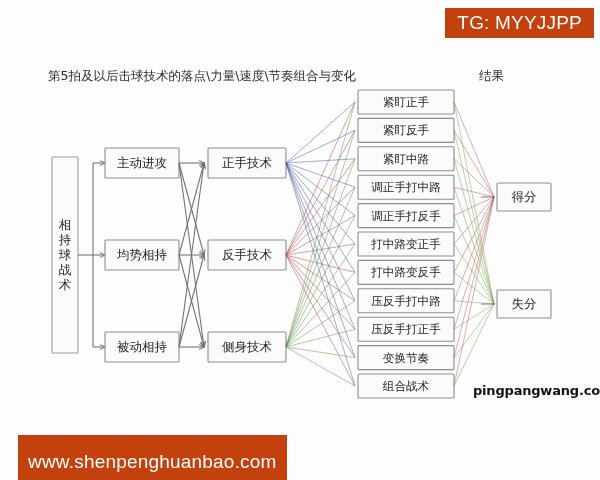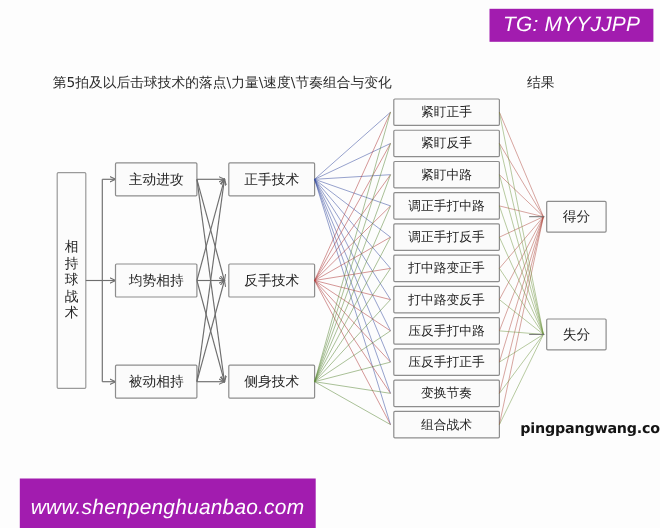--- a/index.html
+++ b/index.html
@@ -6,22 +6,22 @@
   body{
     width:600px;height:480px;
     background:#fdfdfd;
     font-family:"DejaVu Sans","Liberation Sans",sans-serif;
     overflow:hidden;
     position:relative;
   }
   #stage{position:absolute;left:0;top:0;width:600px;height:480px;}
   svg#diagram{position:absolute;left:0;top:0;width:600px;height:480px;}
 
-  .wm{position:absolute;color:#ffffff;background:#a21caf;
-      font-family:"Liberation Sans",sans-serif;font-style:italic;}
+  .wm{position:absolute;color:#ffffff;background:#c2410c;
+      font-family:"Liberation Sans",sans-serif;}
   #wm-tg{right:6px;top:8px;font-size:19px;line-height:30px;padding:0 12px;letter-spacing:.2px;}
   #wm-url{left:18px;top:435px;font-size:19px;line-height:30px;padding:12px 10px;letter-spacing:.2px;}
   #wm-ppw{position:absolute;left:473px;top:383px;color:#141414;
       font-family:"DejaVu Sans",sans-serif;font-weight:bold;font-size:13px;
       letter-spacing:-.2px;background:transparent;}
 
   .boxtext{font-family:"DejaVu Sans","Liberation Sans",sans-serif;
            fill:#242424;font-size:12.5px;text-anchor:middle;dominant-baseline:middle;}
   .boxtext.sm{font-size:11.6px;}
   .hdr{font-family:"DejaVu Sans","Liberation Sans",sans-serif;

